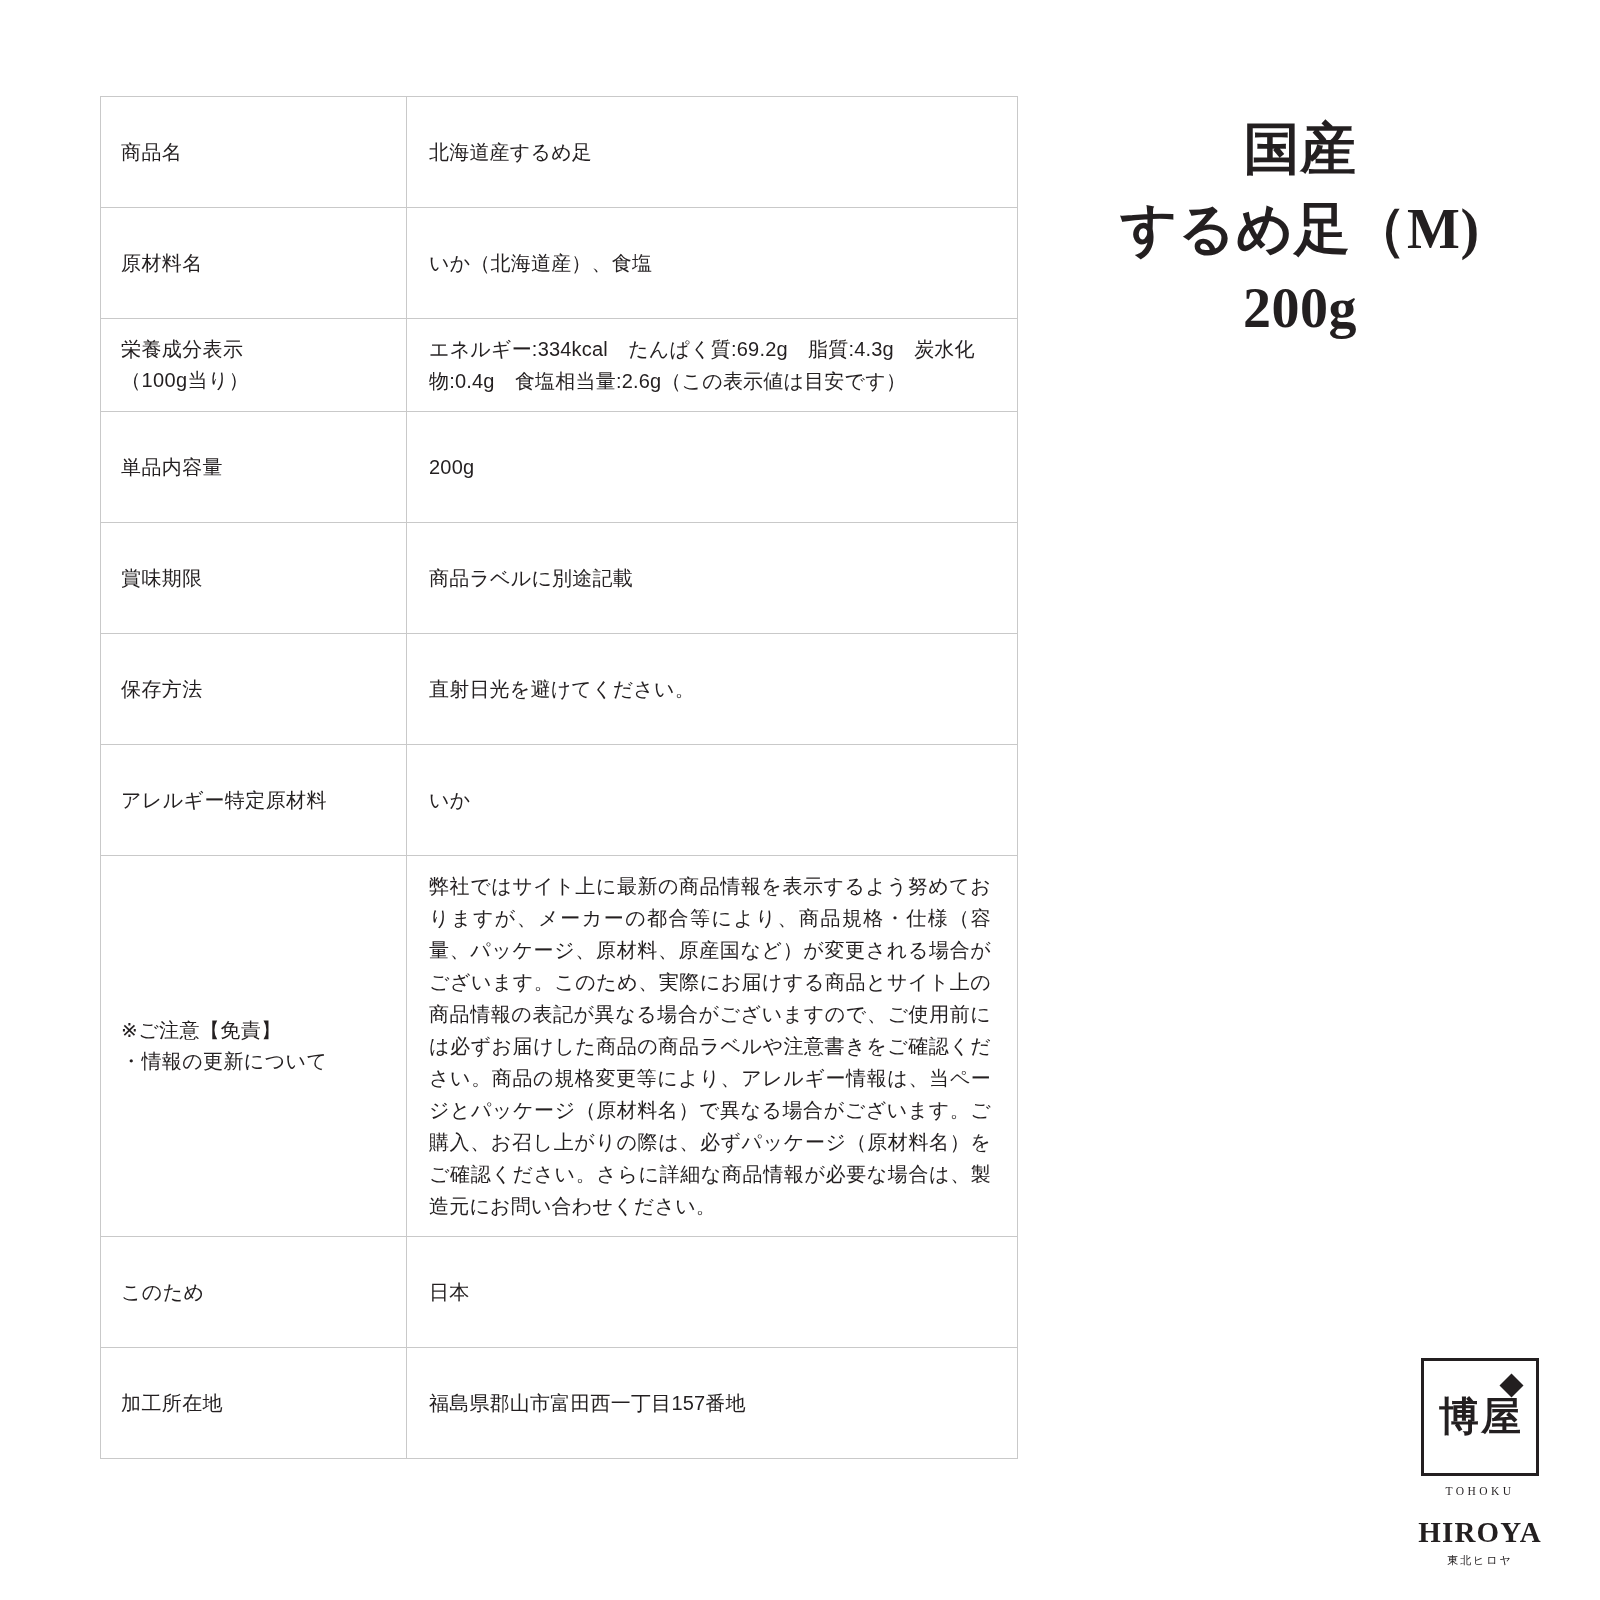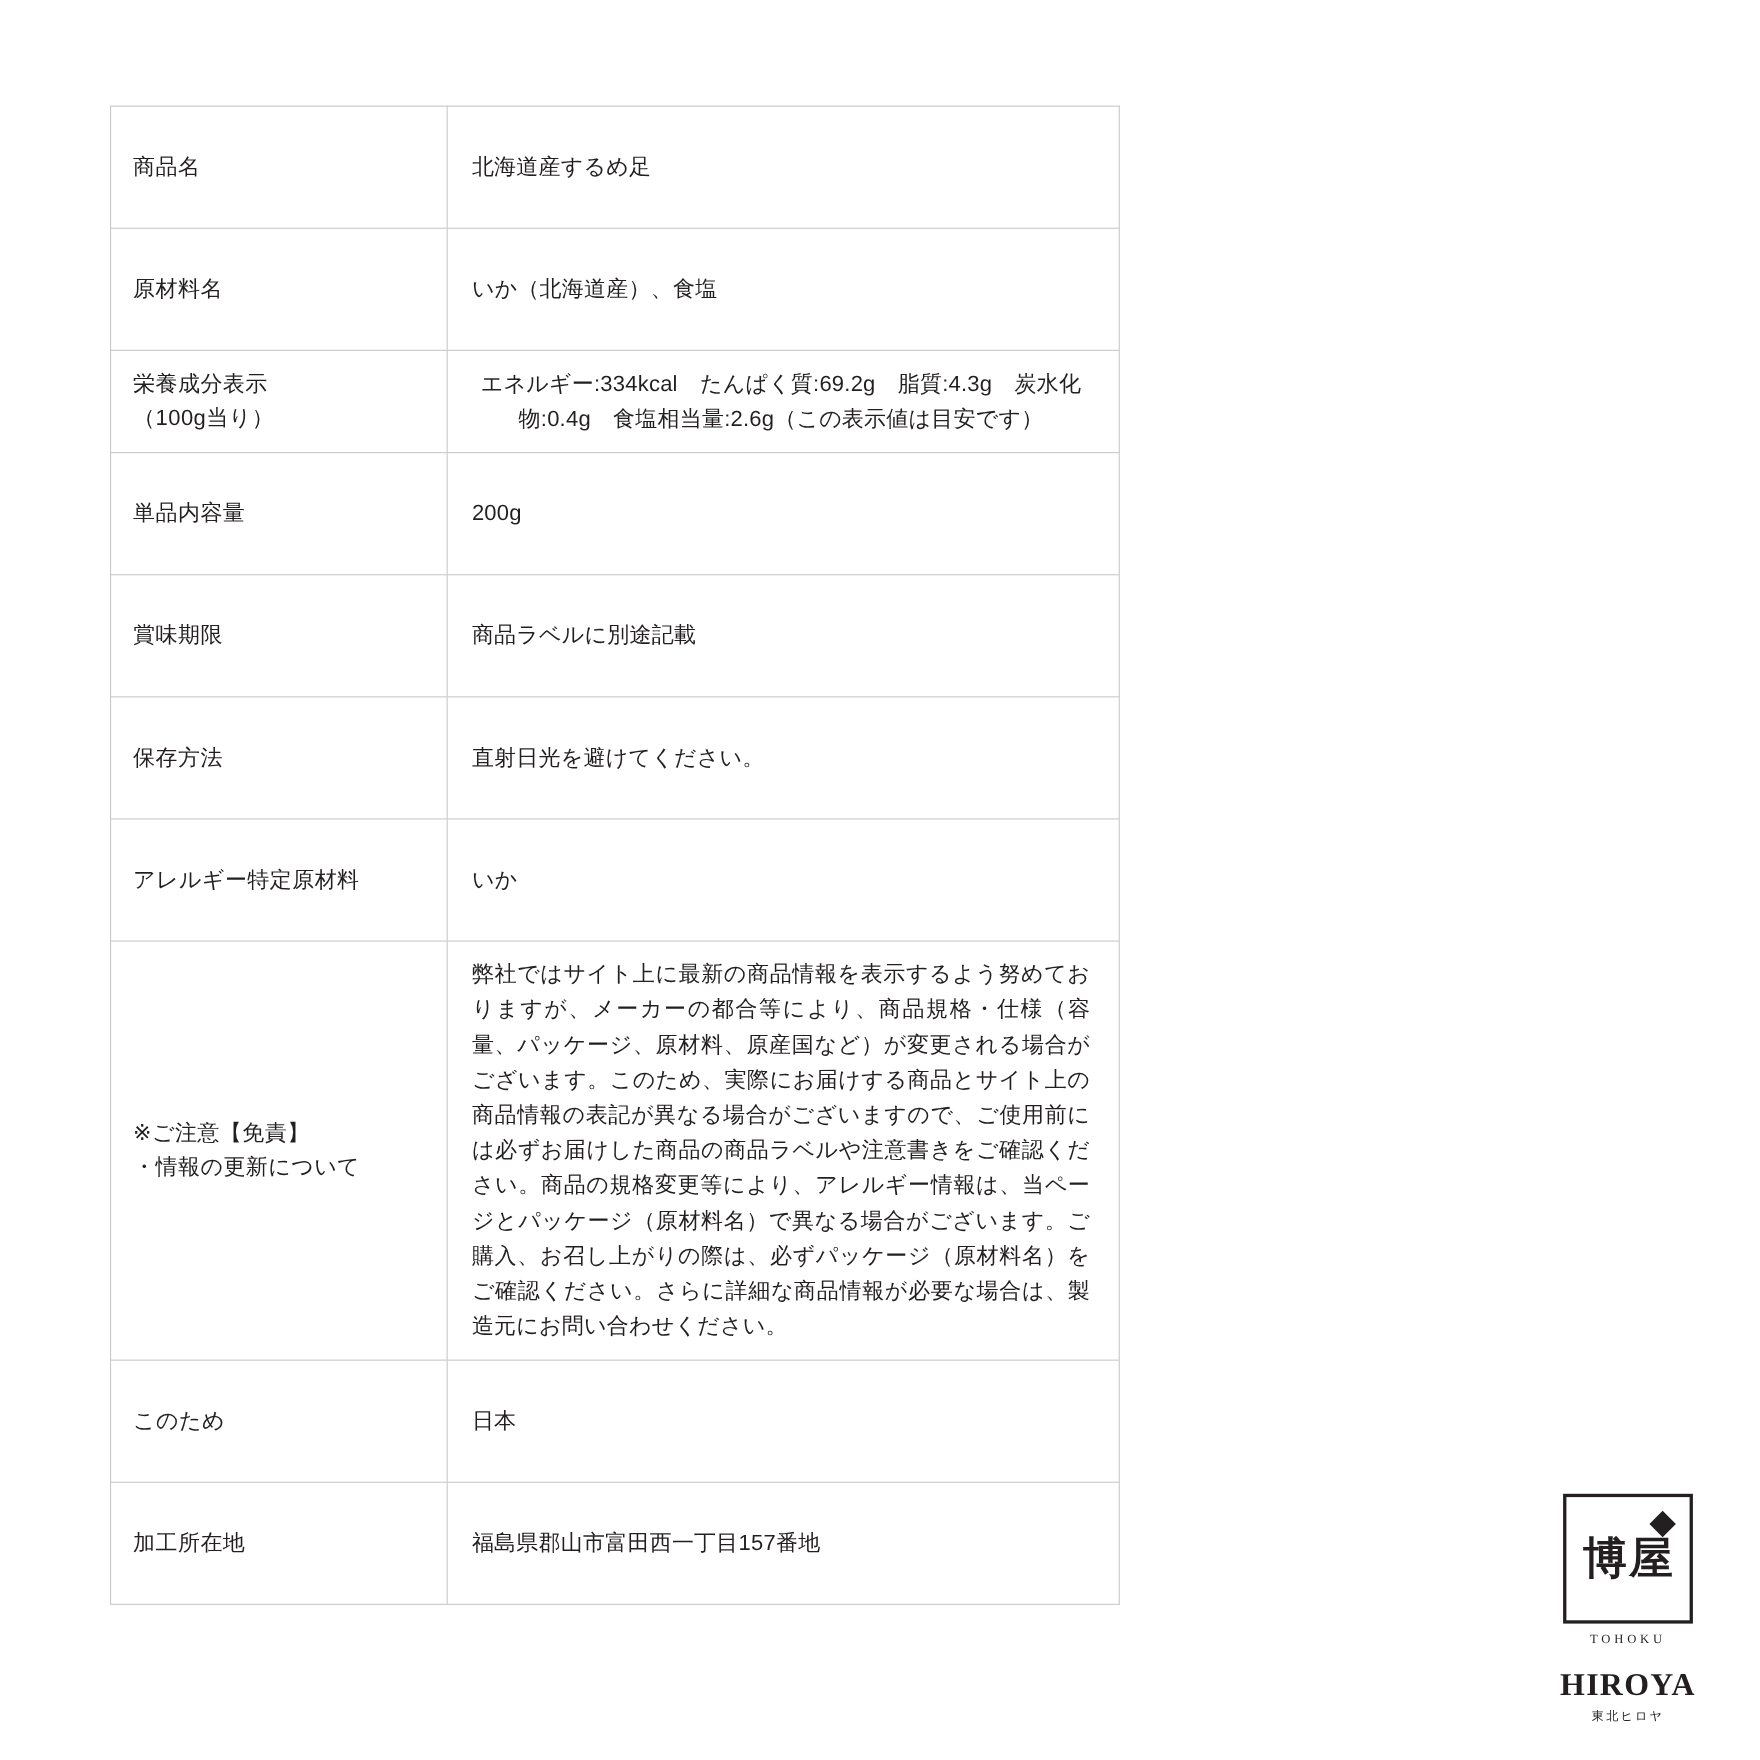--- a/index.html
+++ b/index.html
@@ -51,21 +51,20 @@
     color: #231f20;
     letter-spacing: 0.01em;
   }
   .row-tall td { height: 82px; }
 
   .label .label-line { display: block; }
 
   
   .value-nutrition {
     line-height: 1.72;
-    text-align: center;
   }
 
   
   td.notice-label {
     vertical-align: middle;
   }
   td.notice-value {
     padding: 26px 30px 26px 22px;
     font-size: 19.5px;
     line-height: 1.78;
@@ -198,20 +197,25 @@
         <td class="value">日本</td>
       </tr>
       <tr class="row-tall">
         <td class="label">加工所在地</td>
         <td class="value">福島県郡山市富田西一丁目157番地</td>
       </tr>
 
     </tbody>
   </table>
 
+  <div class="product-title">
+    <span class="t-line">国産</span>
+    <span class="t-line">するめ足（M)</span>
+    <span class="t-line">200g</span>
+  </div>
 
   <div class="logo">
     <div class="logo-mark">
       <span class="kanji-left">博</span>
       <span class="kanji-right">屋</span>
       <span class="diamond"></span>
     </div>
     <div class="logo-romaji">TOHOKU</div>
     <div class="logo-name">HIROYA</div>
     <div class="logo-jp">東北ヒロヤ</div>

